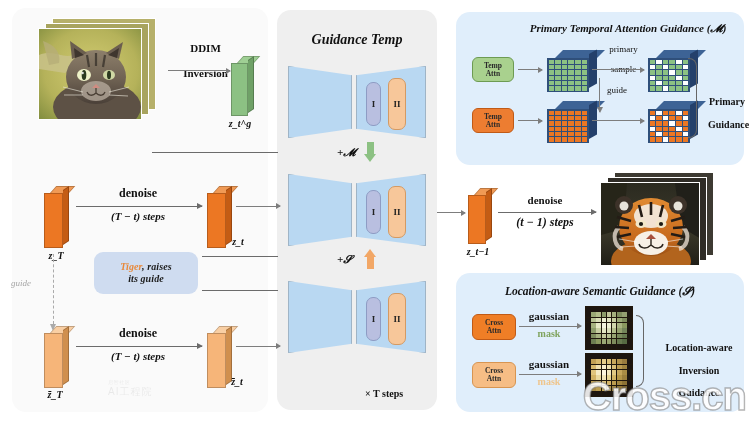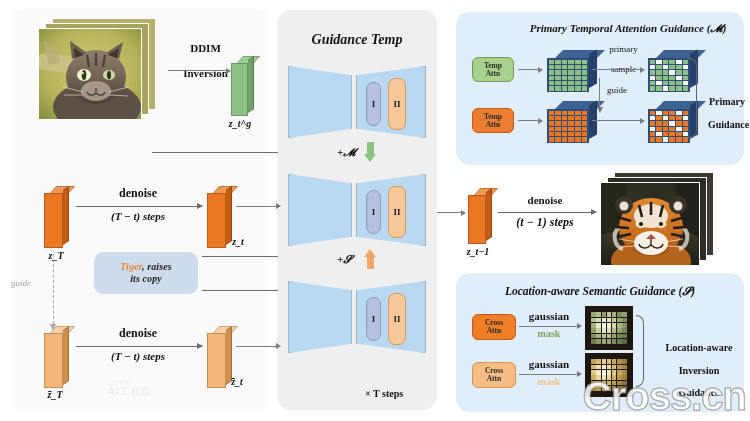--- a/index.html
+++ b/index.html
@@ -236,21 +236,21 @@
   </div>
   <div class="txt center" style="left:224px; top:236px; width:28px; font-size:10px; font-weight:700; font-style:italic;">z_t</div>
   <div class="arrow thin" style="left:236px; top:205.5px; width:44px;"></div>
 
   <div class="copy-arrow" style="left:53px; top:254px; height:70px;"></div>
   <div class="txt" style="left:11px; top:278px; font-size:9px; color:#a6a6a6; font-style:italic;">guide</div>
 
   <div class="prompt" style="left:94px; top:252px; width:104px; height:42px; font-size:10px;">
     <div>
       <span class="kw-tiger">Tiger</span><span>, raises</span><br>
-      <span>its copy</span>
+      <span>its guide</span>
     </div>
   </div>
   <div class="hline" style="left:202px; top:256px; width:76px;"></div>
   <div class="hline" style="left:202px; top:290px; width:76px;"></div>
 
   <div class="bar" style="left:44px; top:326px; width:19px; height:62px;">
     <div class="top" style="background:#f9cfa4;"></div>
     <div class="side" style="background:#d08f4e;"></div>
     <div class="face" style="background:#f6b579;"></div>
   </div>

